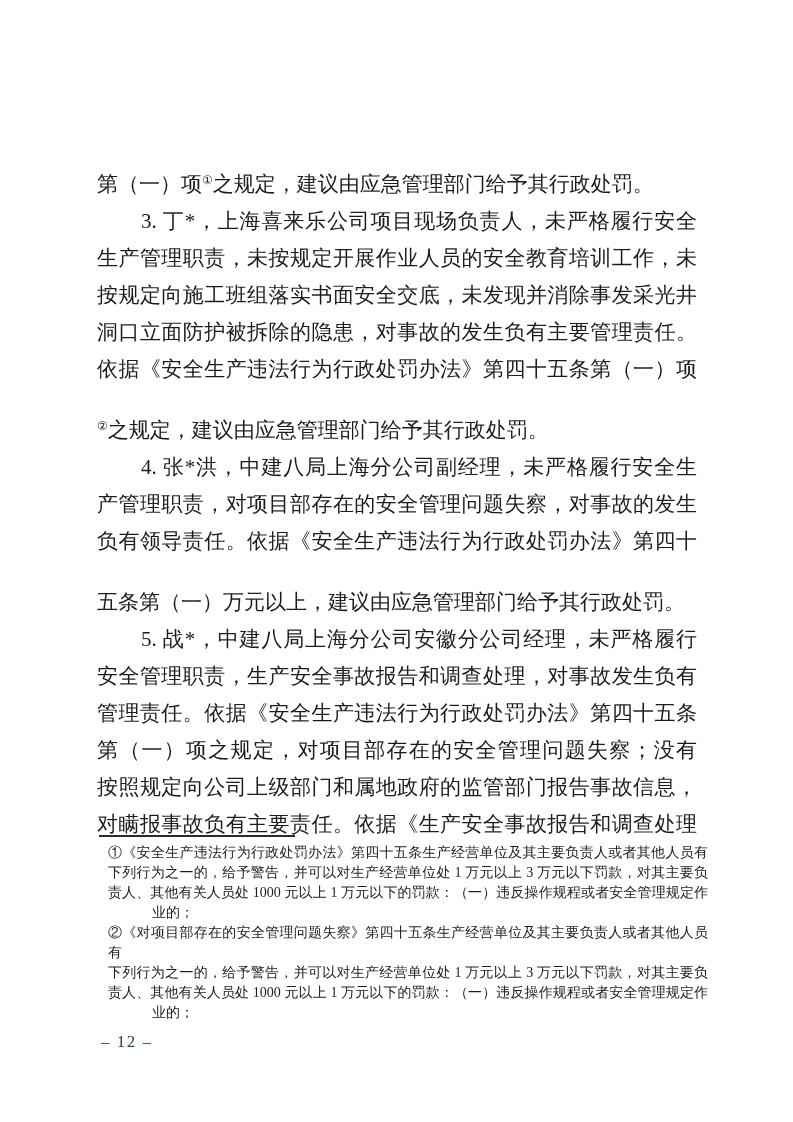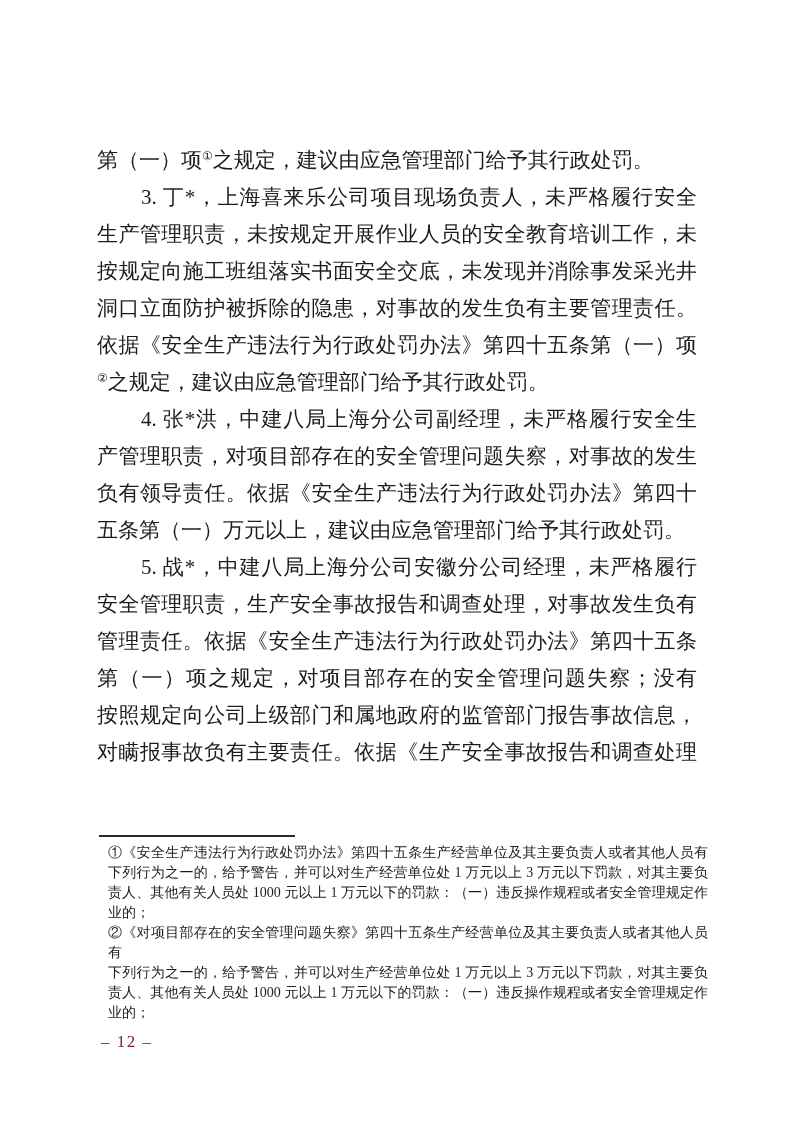--- a/index.html
+++ b/index.html
@@ -20,21 +20,21 @@
     width: 600px;
     font-size: 21px;
   }
   .line {
     height: 37px;
     line-height: 37px;
     text-align: justify;
     text-align-last: justify;
     overflow: hidden;
   }
-  .line.final { text-align-last: left; }
+  .line.final { text-align-last: left; margin-top: 24px; }
   .line.indent { text-indent: 44px; }
   .line sup {
     font-size: 12px;
     line-height: 0;
     vertical-align: 7px;
     letter-spacing: 0;
   }
   .fn-separator {
     position: absolute;
     left: 99px;
@@ -49,28 +49,28 @@
     top: 843px;
     width: 600px;
     font-size: 14px;
   }
   .fn-line {
     line-height: 20px;
     text-align: justify;
     text-align-last: justify;
     overflow: hidden;
   }
-  .fn-line.final { text-align-last: left; }
+  .fn-line.final { text-align-last: left; margin-left: 44px; }
   .page-number {
     position: absolute;
     left: 101px;
     top: 1032px;
     font-size: 17px;
     letter-spacing: 1.5px;
-    color: #7f1d1d;
+    color: #14532d;
   }
 </style>
 </head>
 <body>
 
 <div class="page">
   <div class="doc-body">
       <div class="line final">第（一）项<sup>①</sup>之规定，建议由应急管理部门给予其行政处罚。</div>
       <div class="line indent">3. 丁*，上海喜来乐公司项目现场负责人，未严格履行安全</div>
       <div class="line">生产管理职责，未按规定开展作业人员的安全教育培训工作，未</div>

